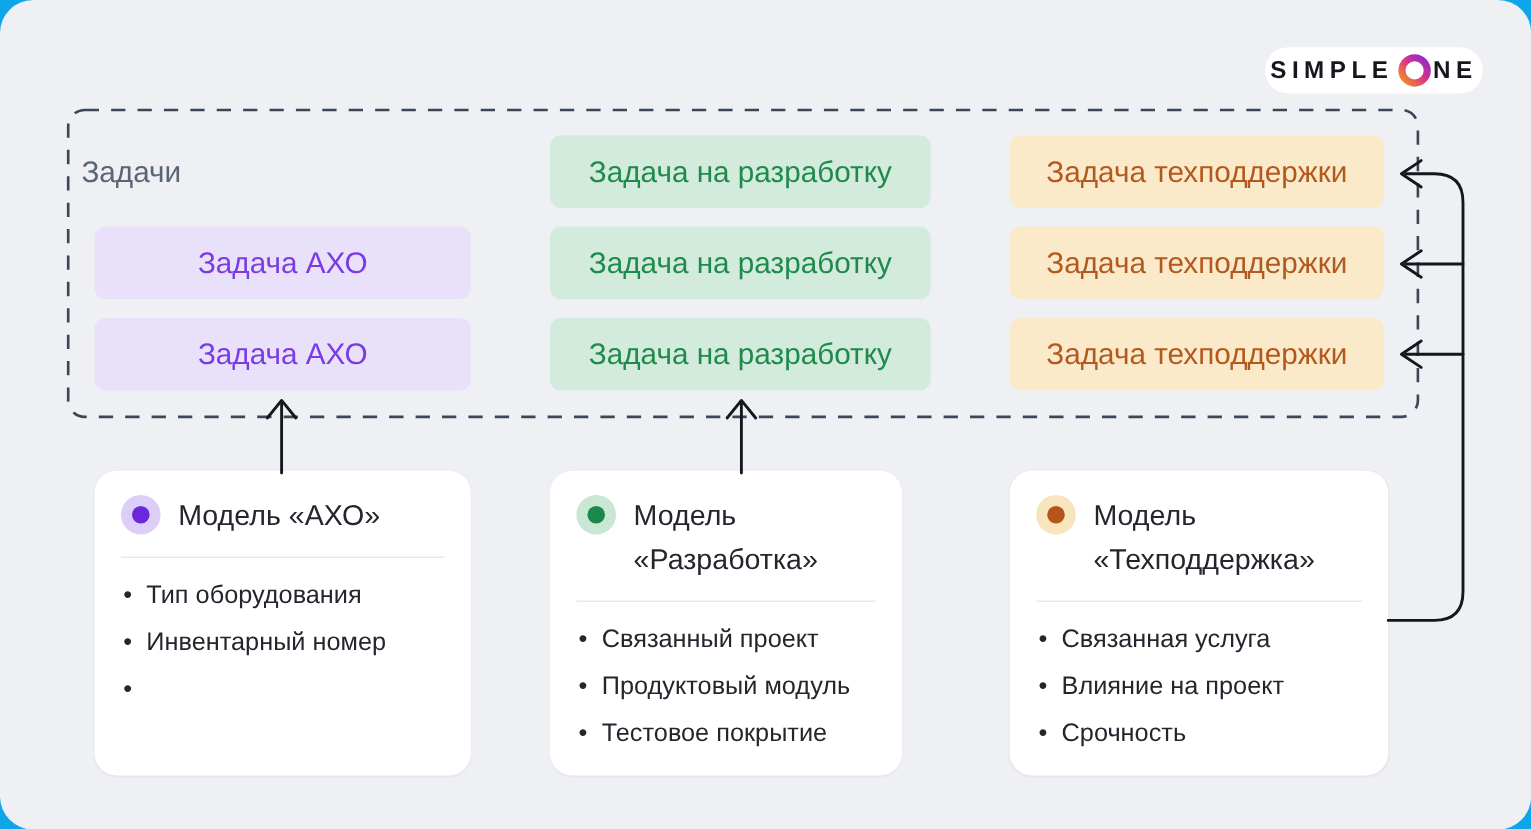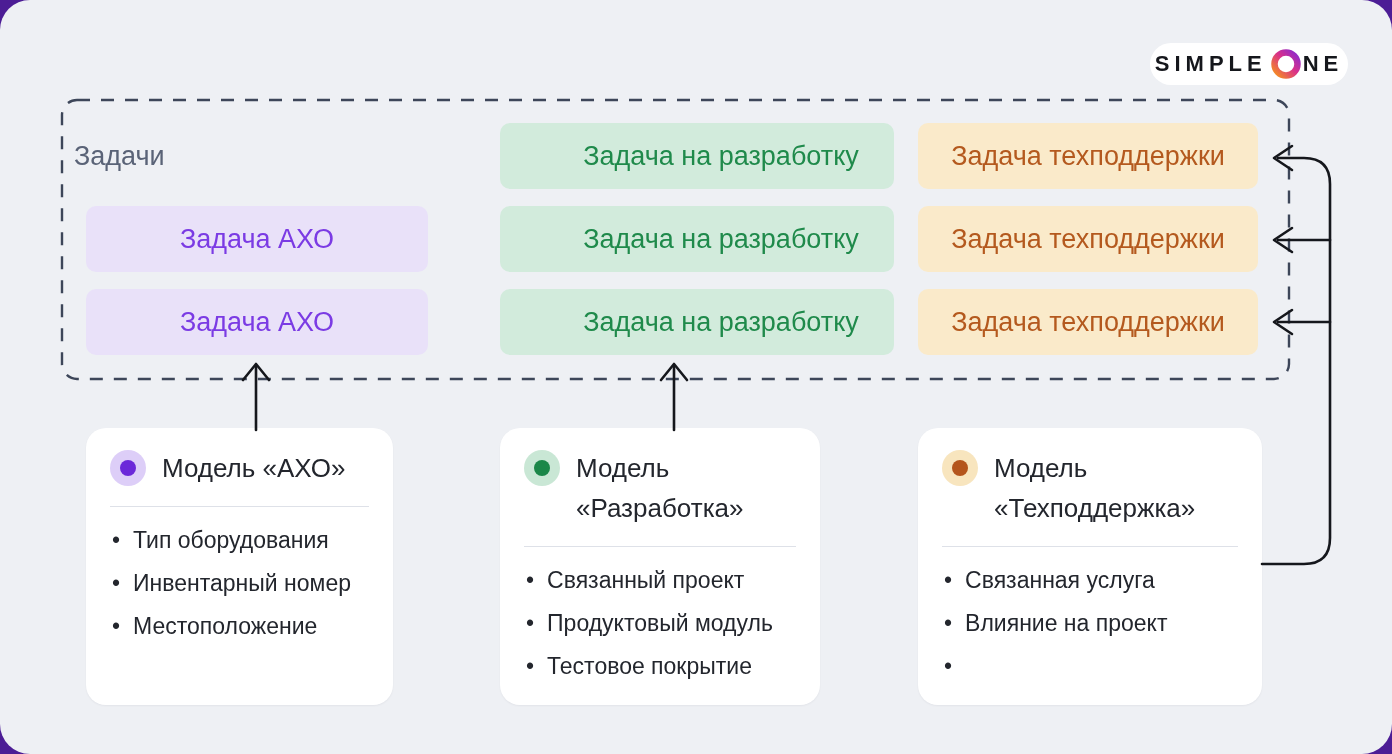--- a/index.html
+++ b/index.html
@@ -1,16 +1,16 @@
 <!DOCTYPE html>
 <html><head>
 <meta charset="utf-8">
 <style>
   html,body{margin:0;padding:0;background:#ffffff;font-family:"Liberation Sans",sans-serif;}
-  .page{position:relative;width:1392px;height:754px;background:#4c1d95;overflow:hidden;}
+  .page{position:relative;width:1392px;height:754px;background:#0ea5e9;overflow:hidden;}
   .canvas{position:absolute;inset:0;background:#EEF0F4;border-radius:30px;}
 
   
   .logo{position:absolute;left:1150px;top:43px;width:198px;height:42px;background:#ffffff;
         border-radius:21px;display:flex;align-items:center;justify-content:center;
         font-weight:700;font-size:22px;letter-spacing:5px;color:#15171C;}
   .logo svg{margin:0 1px 0 3px;display:block;}
 
   
   .dashed-svg{position:absolute;left:60px;top:98px;width:1231px;height:283px;}
@@ -21,27 +21,27 @@
   
   .chip{position:absolute;height:66px;border-radius:10px;display:flex;align-items:center;
         justify-content:center;font-size:27px;}
   .col1{left:86px;width:342px;}
   .col2{left:500px;width:346px;}
   .col3{left:918px;width:340px;}
   .row1{top:123px;}
   .row2{top:206px;}
   .row3{top:289px;}
   .chip-aho{background:#E9E1F9;color:#7B3BE4;}
-  .chip-dev{background:#D2EBDC;color:#1F8A4B;padding-left:48px;}
+  .chip-dev{background:#D2EBDC;color:#1F8A4B;}
   .chip-sup{background:#FAEACA;color:#B4591E;}
 
   
   .card{position:absolute;top:428px;height:277px;background:#ffffff;border-radius:20px;
         box-shadow:0 1px 2px rgba(20,25,40,0.05);color:#23262D;}
-  .card1{left:86px;width:307px;}
+  .card1{left:86px;width:342px;}
   .card2{left:500px;width:320px;}
   .card3{left:918px;width:344px;}
   .card-header{display:flex;align-items:flex-start;gap:16px;padding:20px 20px 0 24px;}
   .dot-halo{flex:none;width:36px;height:36px;border-radius:50%;margin-top:2px;
             display:flex;align-items:center;justify-content:center;}
   .dot-core{width:16px;height:16px;border-radius:50%;}
   .halo-aho{background:#DDCEF8;} .core-aho{background:#6B28D9;}
   .halo-dev{background:#C9E7D5;} .core-dev{background:#1B8749;}
   .halo-sup{background:#F8E5BE;} .core-sup{background:#B4551C;}
   .card-title{font-size:26px;line-height:40px;}
@@ -102,21 +102,20 @@
         <div class="card-item">
             <span class="bullet">•</span>
             <span>Тип оборудования</span>
           </div>
         <div class="card-item">
             <span class="bullet">•</span>
             <span>Инвентарный номер</span>
           </div>
         <div class="card-item">
             <span class="bullet">•</span>
-            <span>Местоположение</span>
           </div>
       </div>
     </div>
 
     <div class="card card2">
       <div class="card-header">
         <span class="dot-halo halo-dev">
             <span class="dot-core core-dev"></span>
           </span>
         <span class="card-title">Модель «Разработка»</span>
@@ -150,20 +149,21 @@
         <div class="card-item">
             <span class="bullet">•</span>
             <span>Связанная услуга</span>
           </div>
         <div class="card-item">
             <span class="bullet">•</span>
             <span>Влияние на проект</span>
           </div>
         <div class="card-item">
             <span class="bullet">•</span>
+            <span>Срочность</span>
           </div>
       </div>
     </div>
 
     <svg class="arrows" width="1392" height="754" viewBox="0 0 1392 754">
       <g stroke="#15171C" stroke-width="2.6" fill="none" stroke-linecap="round" stroke-linejoin="round">
         <g>
           <path d="M256,430 L256,367"></path>
           <path d="M243,380 L256,364 L269,380"></path>
         </g>

